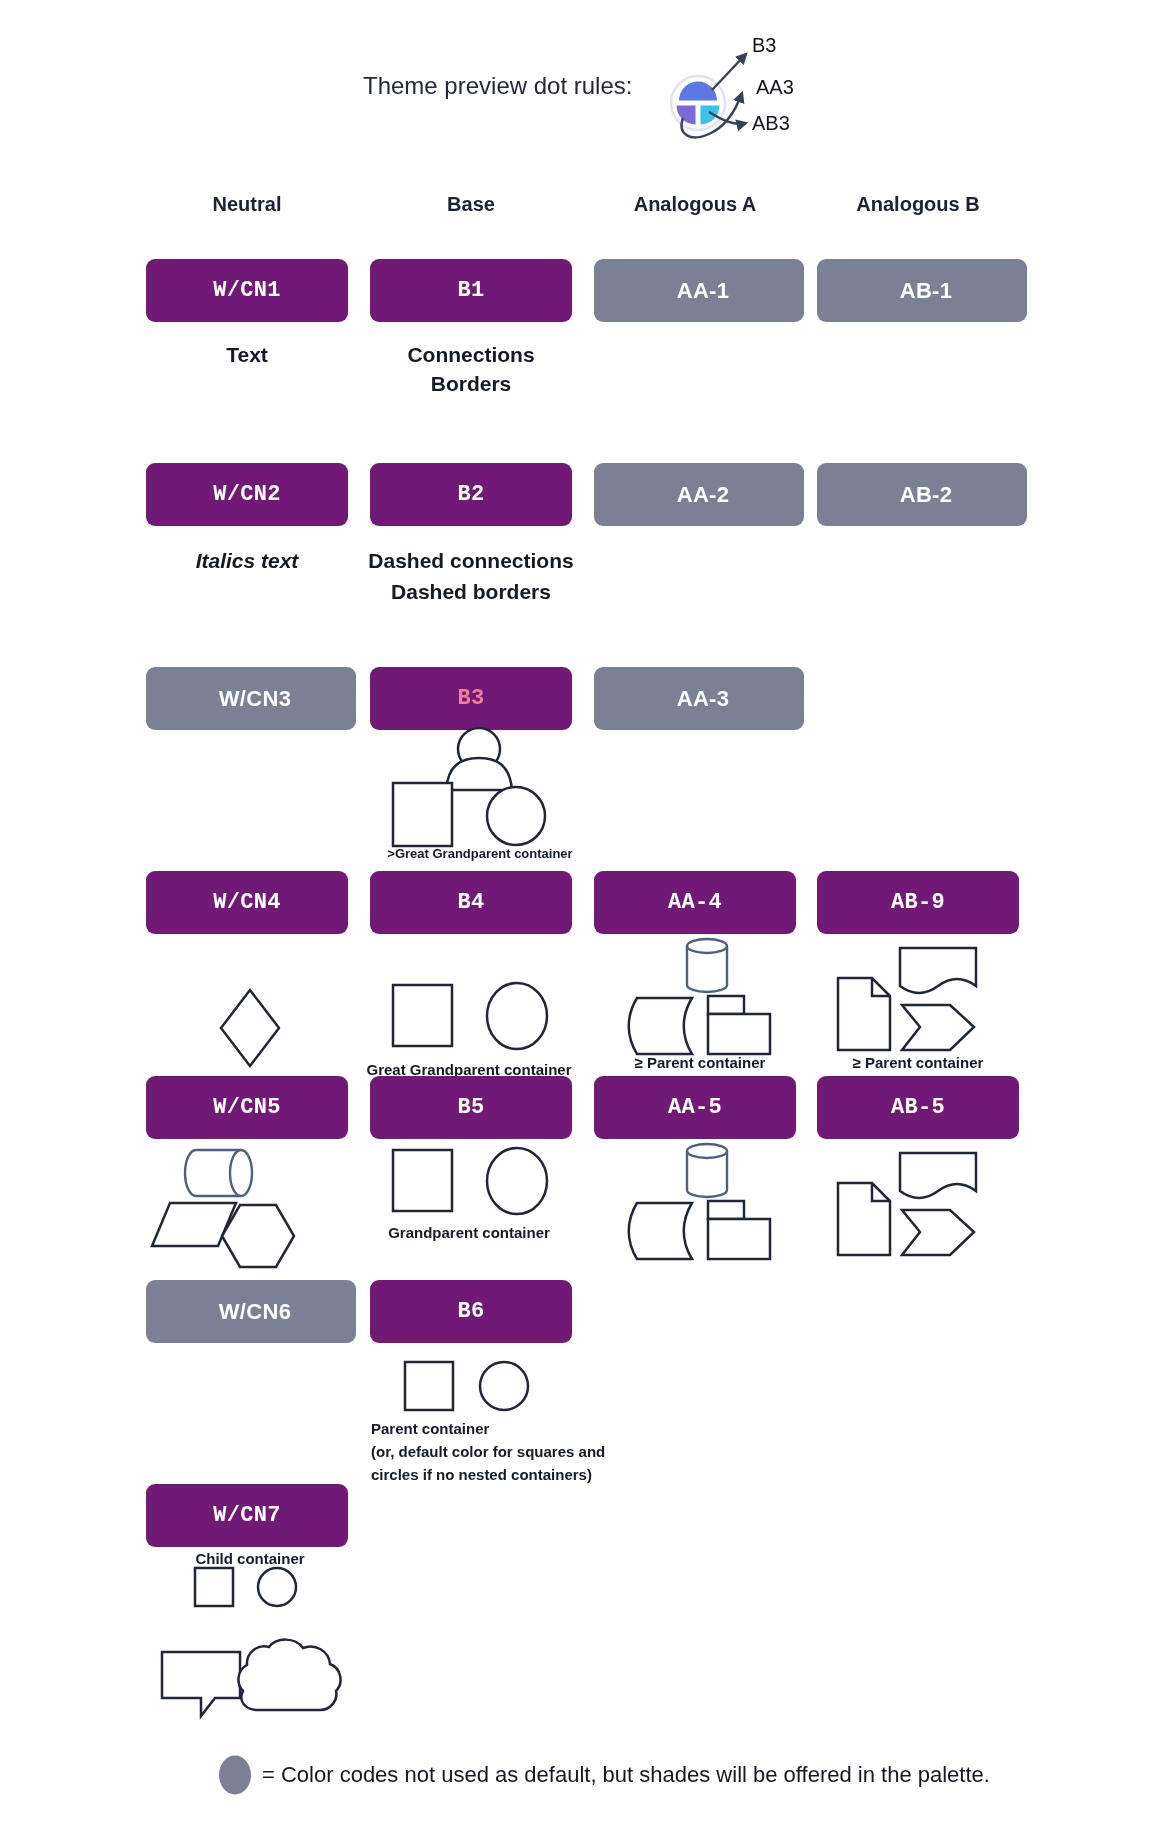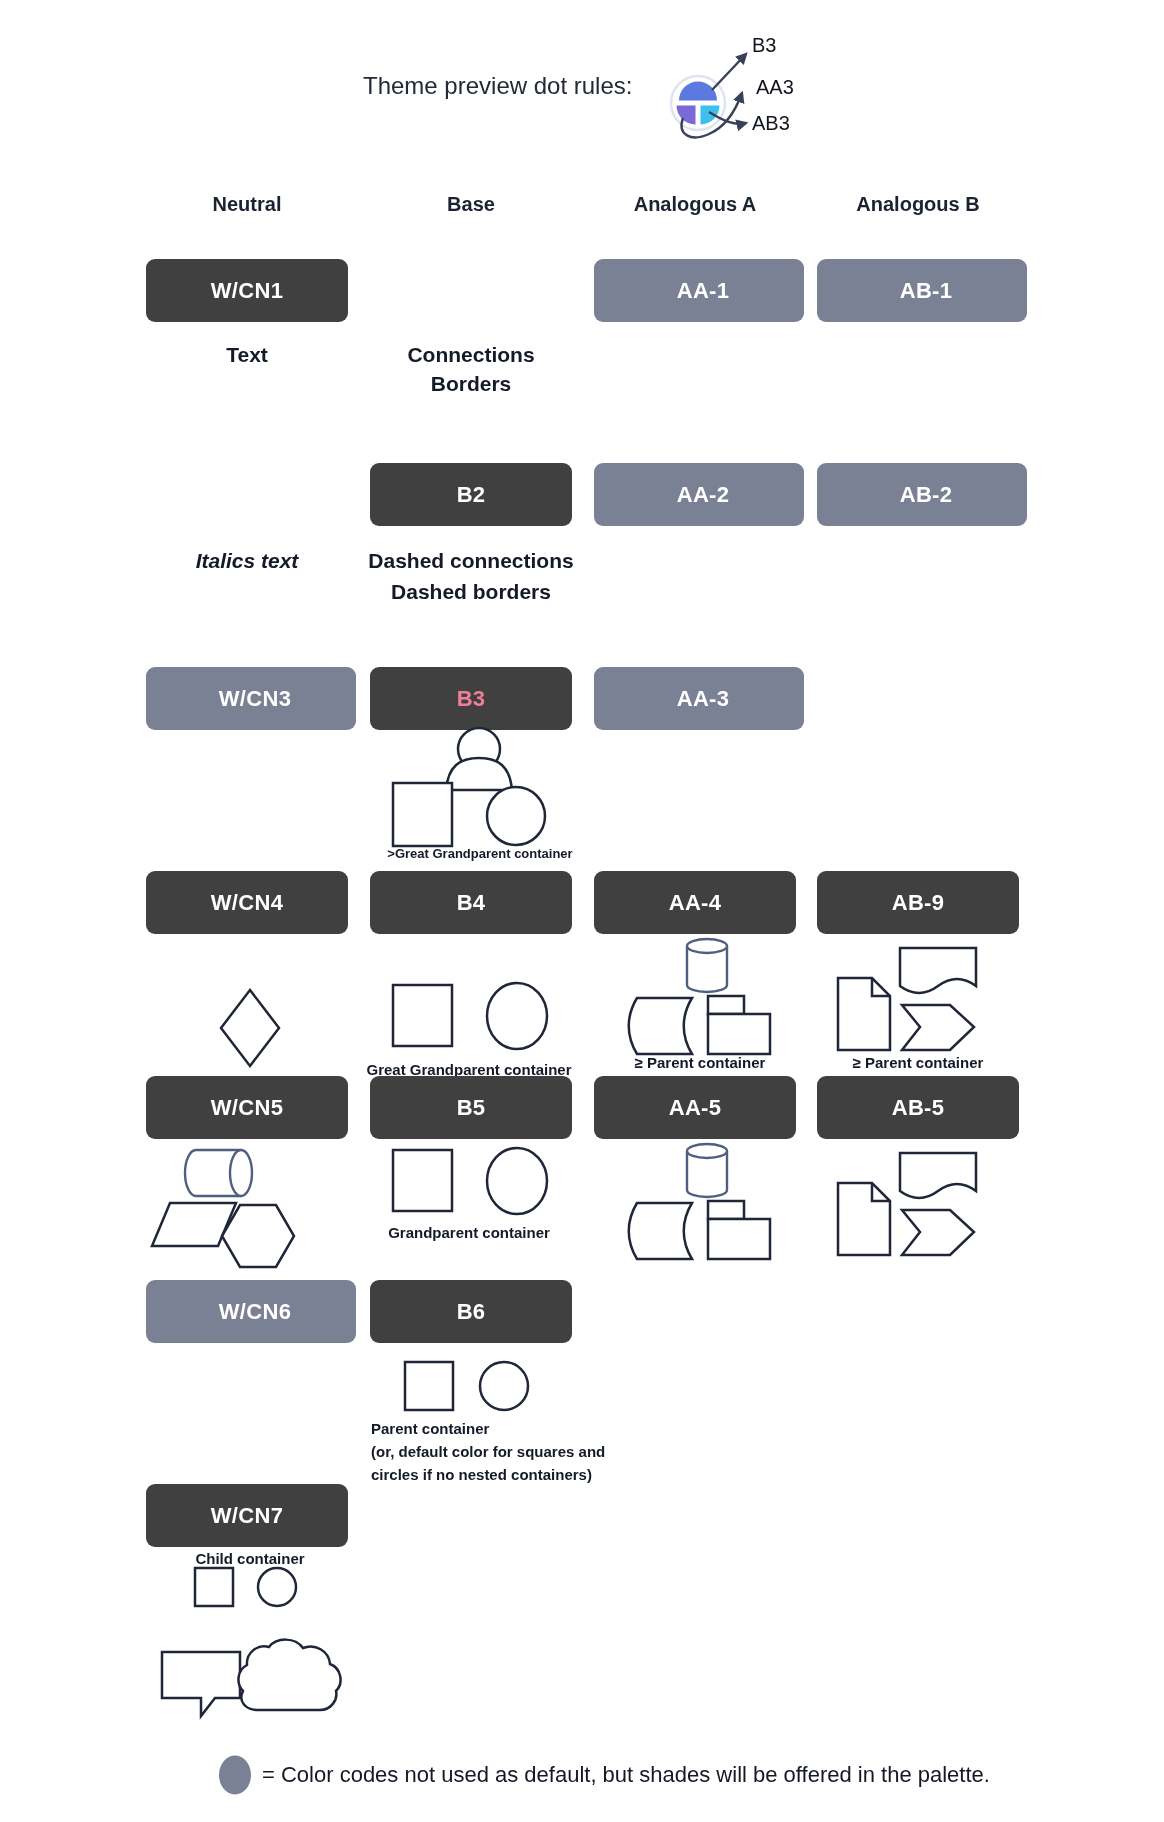--- a/index.html
+++ b/index.html
@@ -3,21 +3,21 @@
 <meta charset="utf-8">
 <style>
   html,body{margin:0;padding:0;background:#ffffff;}
   .canvas{position:relative;width:1164px;height:1822px;background:#ffffff;
     font-family:"Liberation Sans",sans-serif;overflow:hidden;}
   .title{position:absolute;left:363px;top:72px;font-size:24px;font-weight:500;color:#232936;white-space:nowrap;}
   .dot-label{position:absolute;font-size:20px;font-weight:500;color:#10151f;white-space:nowrap;}
   .hdr{position:absolute;transform:translateX(-50%);font-size:20px;font-weight:bold;color:#1b2232;white-space:nowrap;}
   .swatch{position:absolute;width:202px;height:63px;border-radius:9px;display:flex;align-items:center;
     justify-content:center;font-size:22px;font-weight:bold;color:#ffffff;letter-spacing:.3px;}
-  .dark{background:#404040;}
+  .dark{background:#701a75;font-family:Liberation Mono, monospace;}
   .gray{background:#7b8194;padding-left:8px;}
   .pink{color:#ef7f99;}
   .cap{position:absolute;transform:translateX(-50%);font-weight:bold;color:#141a28;white-space:nowrap;text-align:center;}
   .cap-left{position:absolute;font-weight:bold;color:#141a28;white-space:nowrap;}
   .cap-lg{font-size:21px;}
   .cap-md{font-size:15px;}
   .cap-sm{font-size:13px;}
   .italic{font-style:italic;}
   .footer-text{position:absolute;left:262px;top:1762px;font-size:22px;font-weight:normal;color:#141926;white-space:nowrap;}
   svg.abs{position:absolute;pointer-events:none;}
@@ -47,26 +47,28 @@
   <div class="dot-label" style="left:752px;top:34px">B3</div>
   <div class="dot-label" style="left:756px;top:76px">AA3</div>
   <div class="dot-label" style="left:752px;top:112px">AB3</div>
 
   <div class="hdr" style="left:247px;top:193px">Neutral</div>
   <div class="hdr" style="left:471px;top:193px">Base</div>
   <div class="hdr" style="left:695px;top:193px">Analogous A</div>
   <div class="hdr" style="left:918px;top:193px">Analogous B</div>
 
   <div class="swatch dark" style="left:146px;top:259px">W/CN1</div>
+  <div class="swatch dark" style="left:370px;top:259px">B1</div>
   <div class="swatch gray" style="left:594px;top:259px">AA-1</div>
   <div class="swatch gray" style="left:817px;top:259px">AB-1</div>
   <div class="cap cap-lg" style="left:247px;top:343px">Text</div>
   <div class="cap cap-lg" style="left:471px;top:343px">Connections</div>
   <div class="cap cap-lg" style="left:471px;top:372px">Borders</div>
 
+  <div class="swatch dark" style="left:146px;top:463px">W/CN2</div>
   <div class="swatch dark" style="left:370px;top:463px">B2</div>
   <div class="swatch gray" style="left:594px;top:463px">AA-2</div>
   <div class="swatch gray" style="left:817px;top:463px">AB-2</div>
   <div class="cap cap-lg italic" style="left:247px;top:549px">Italics text</div>
   <div class="cap cap-lg" style="left:471px;top:549px">Dashed connections</div>
   <div class="cap cap-lg" style="left:471px;top:580px">Dashed borders</div>
 
   <div class="swatch gray" style="left:146px;top:667px">W/CN3</div>
   <div class="swatch dark" style="left:370px;top:667px">
       <span class="pink">B3</span>

